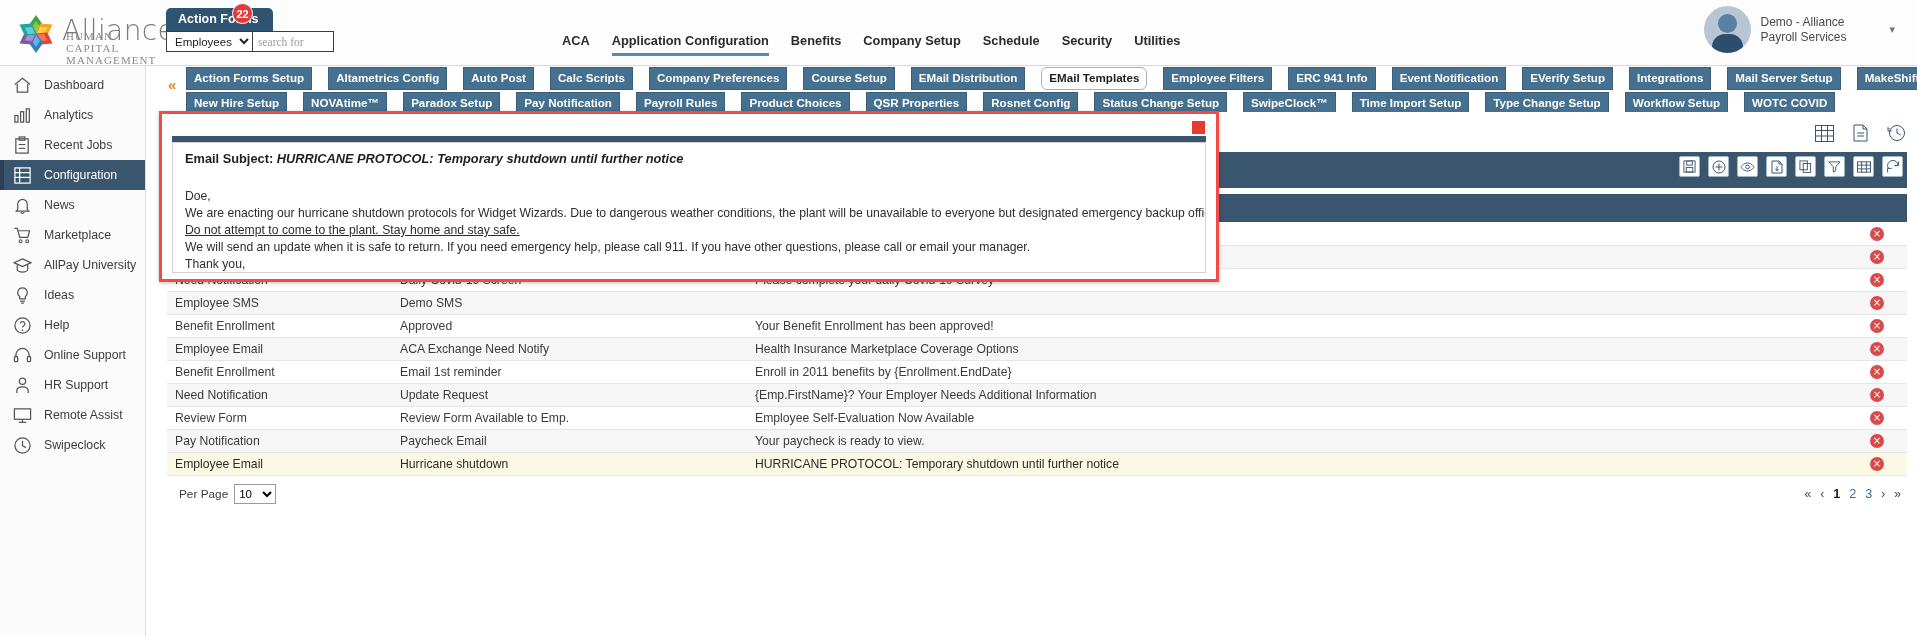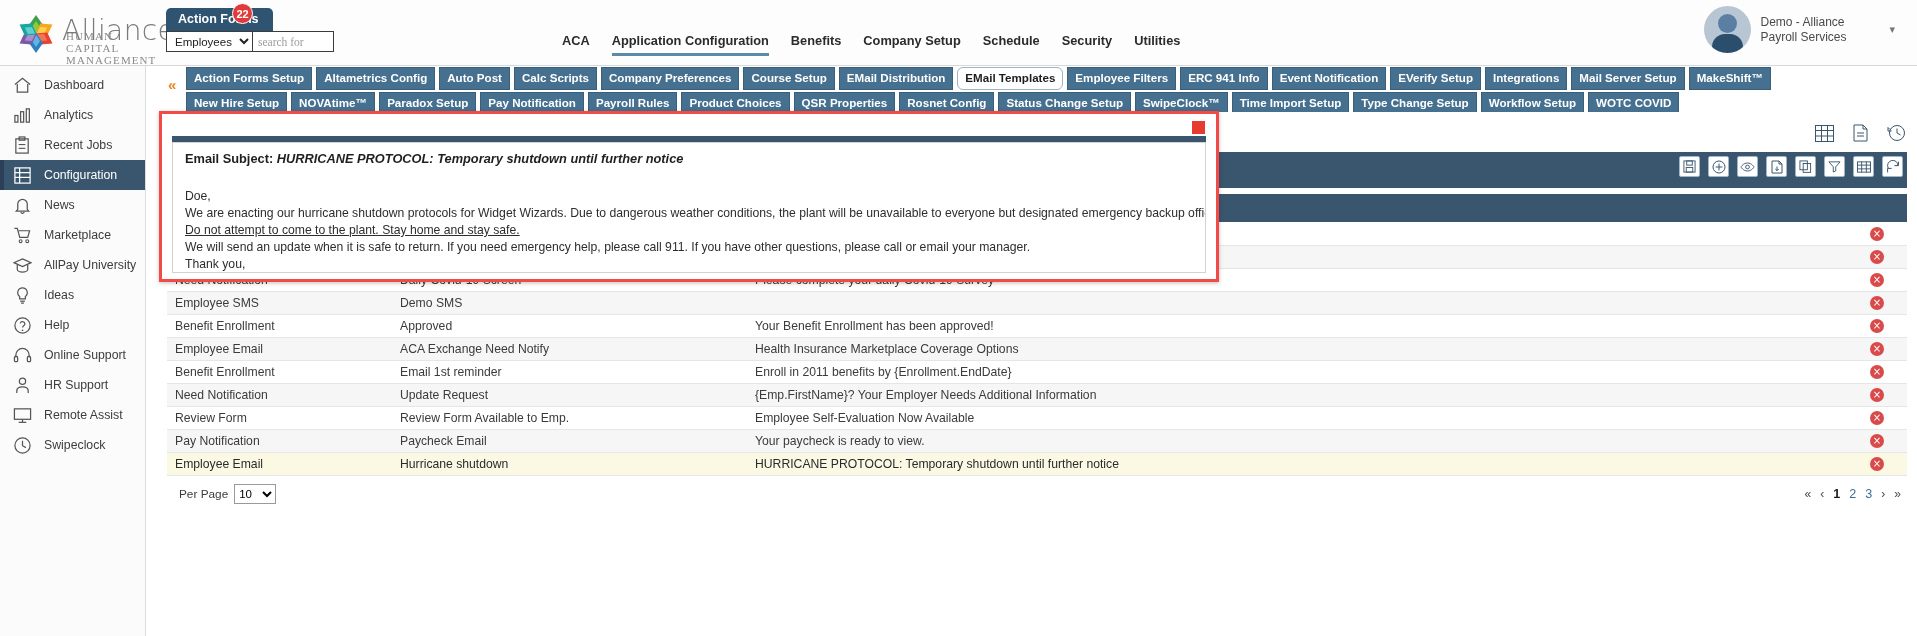--- a/index.html
+++ b/index.html
@@ -104,21 +104,21 @@
   .side-ico { width: 19px; height: 19px; flex: none; display: block; }
   .side-label { white-space: nowrap; }
 
   #collapse-arrows {
     position: absolute; left: 168px; top: 76px;
     color: #e8861e; font-size: 15px; font-weight: 700; cursor: pointer;
   }
 
   
   #tabs-wrap { position: absolute; left: 186px; top: 67px; width: 1720px; }
-  .tab-row { display: flex; gap: 4px; margin-bottom: 2px; }
+  .tab-row { display: flex; gap: 16px; margin-bottom: 2px; }
   .tab {
     background: #46708f; color: #fff;
     font-size: 11.6px; font-weight: 700;
     padding: 3px 7px 4px 7px;
     border: 1px solid #3b5e79;
     white-space: nowrap; cursor: pointer; line-height: 14px;
   }
   .tab.active { background: #fff; color: #1d1d1d; border-color: #9db3c4; border-radius: 6px; }
 
   

